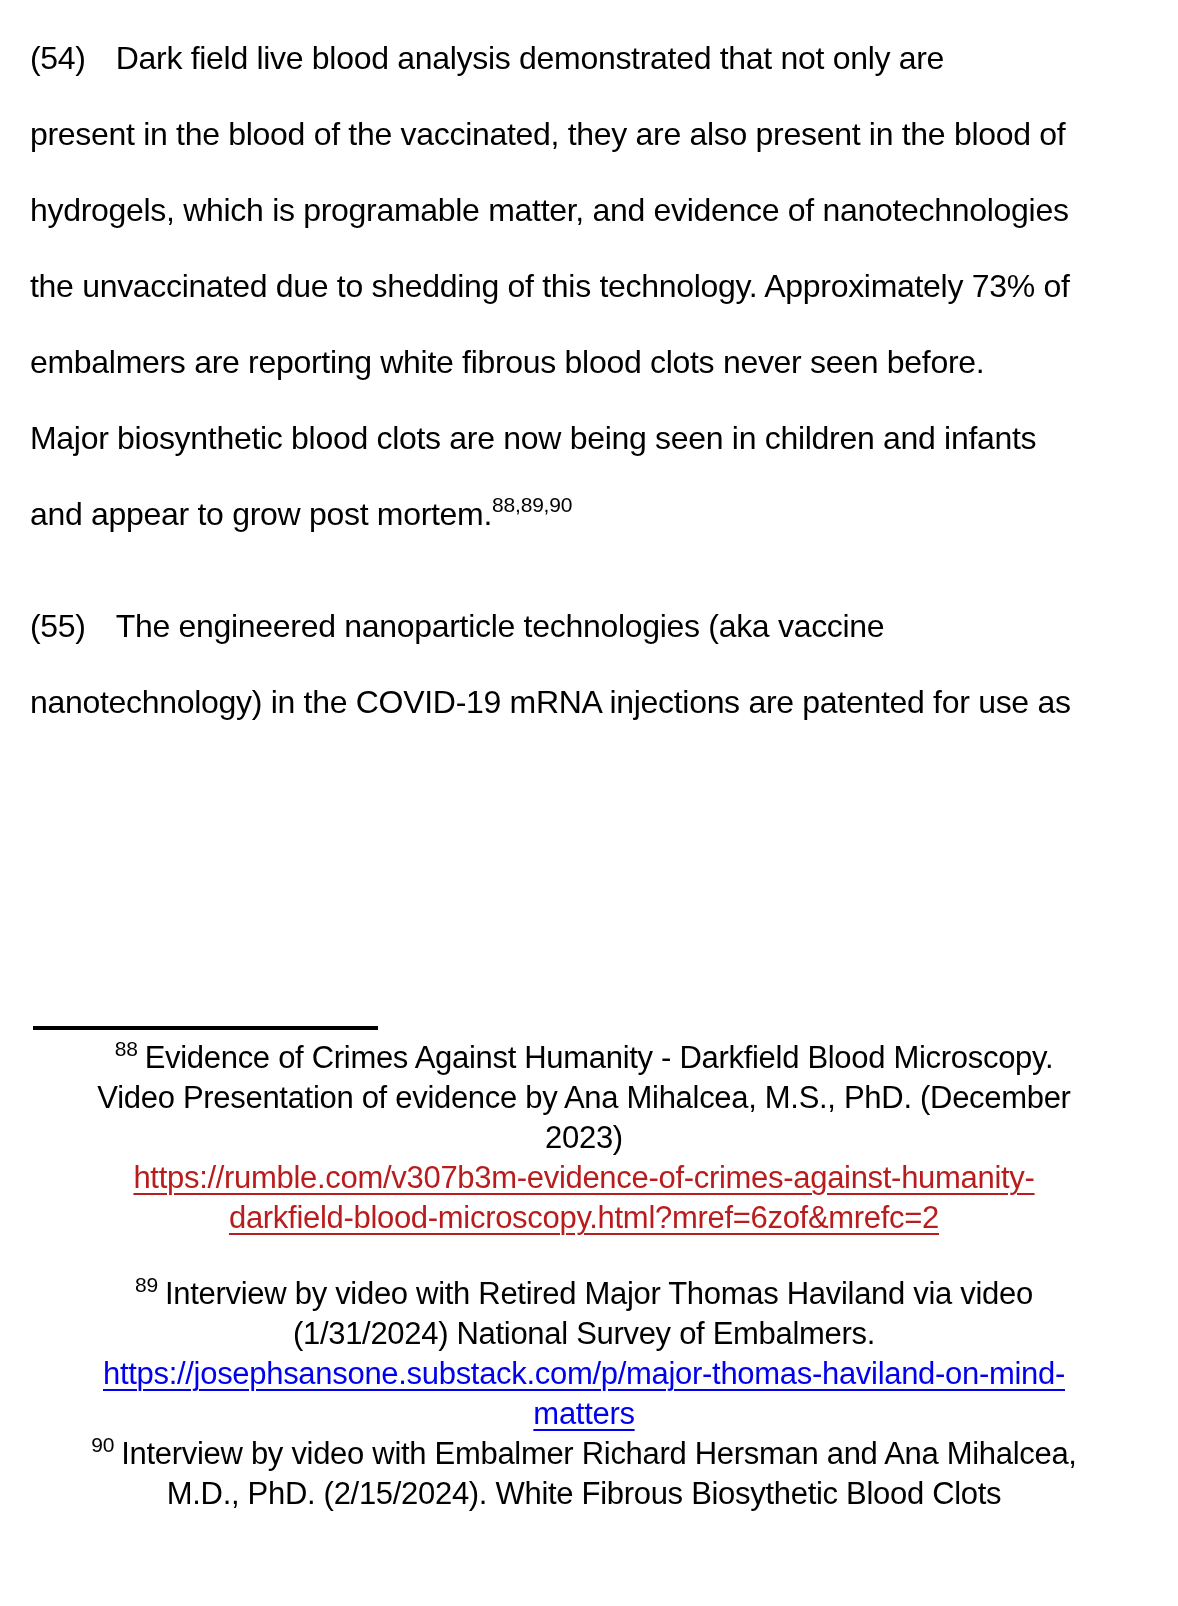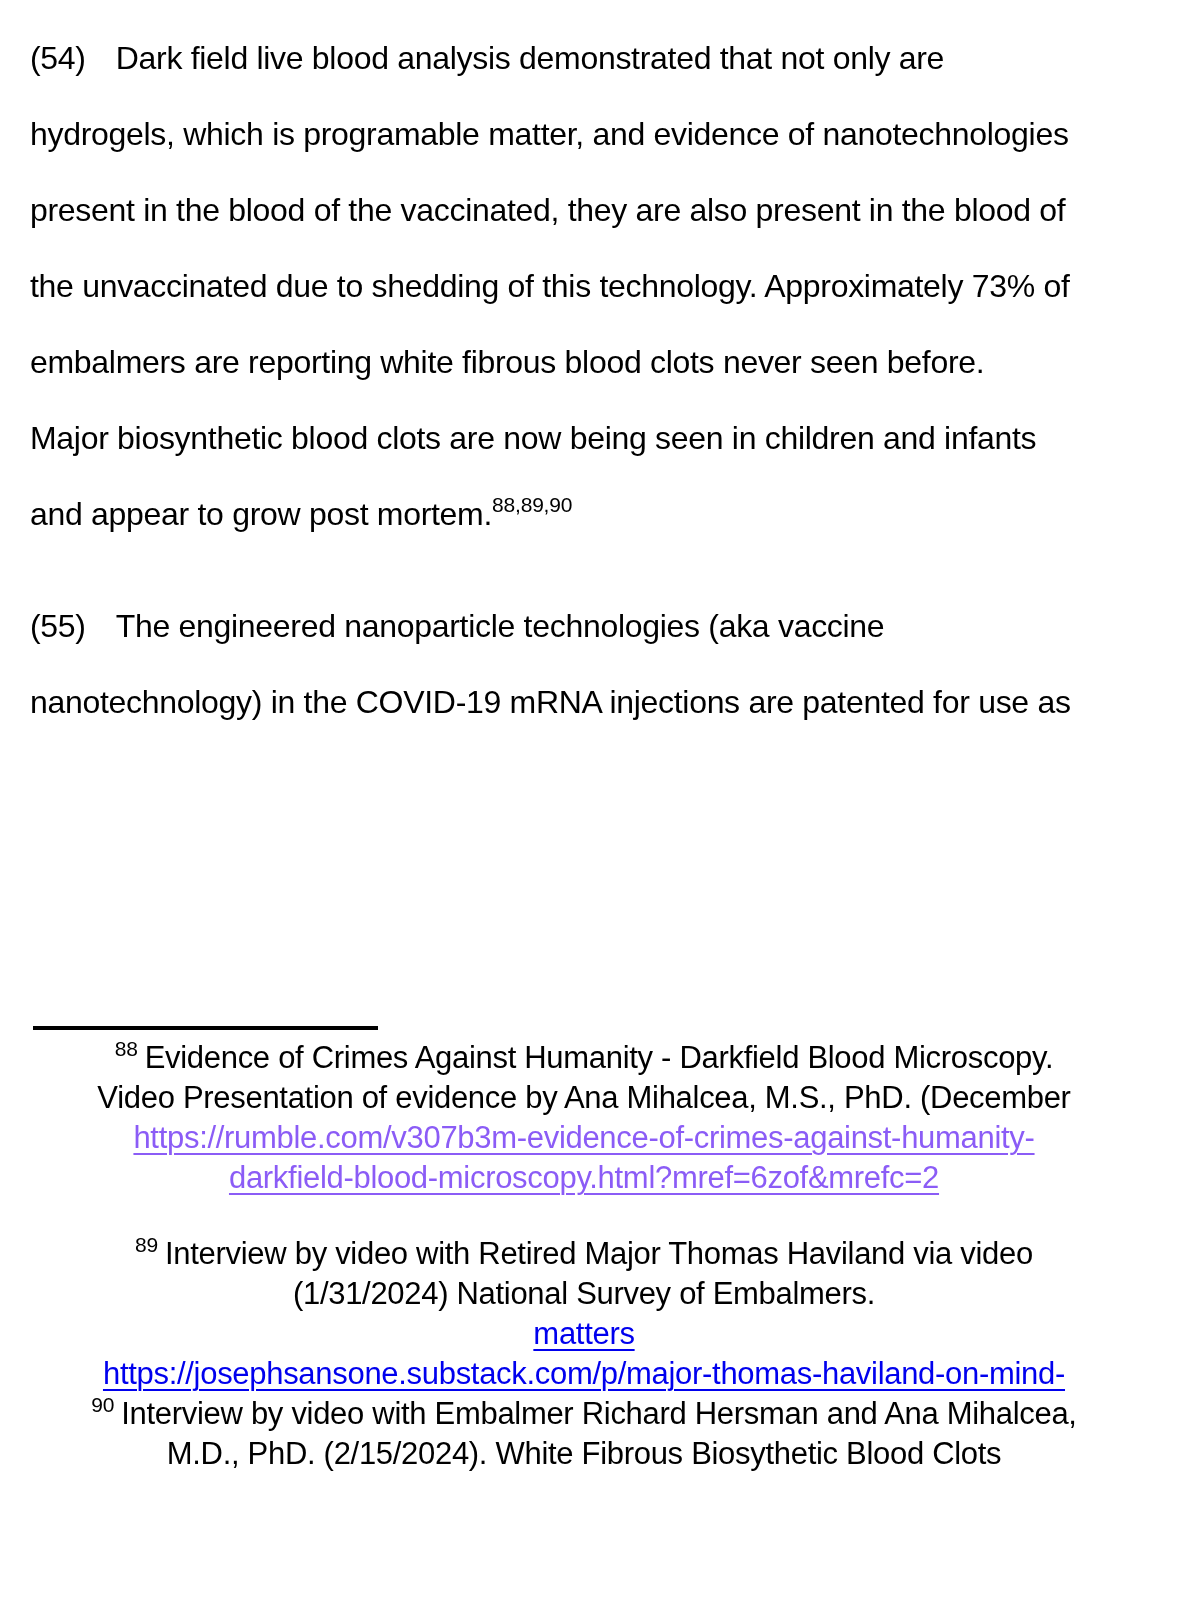--- a/index.html
+++ b/index.html
@@ -79,22 +79,22 @@
 </style>
 </head>
 <body>
 
 <div class="page" style="color: rgb(0, 0, 0); background: rgb(255, 255, 255);">
 
   <div class="para">
     <div class="bline">
       <span class="pnum">(54)</span><span class="ptab"></span><span>Dark field live blood analysis demonstrated that not only are</span>
     </div>
+    <div class="bline">present in the blood of the vaccinated, they are also present in the blood of</div>
     <div class="bline">hydrogels, which is programable matter, and evidence of nanotechnologies</div>
-    <div class="bline">present in the blood of the vaccinated, they are also present in the blood of</div>
     <div class="bline">the unvaccinated due to shedding of this technology. Approximately 73% of</div>
     <div class="bline">embalmers are reporting white fibrous blood clots never seen before.</div>
     <div class="bline">Major biosynthetic blood clots are now being seen in children and infants</div>
     <div class="bline">
       <span>and appear to grow post mortem.</span><sup>88,89,90</sup>
     </div>
   </div>
 
   <div class="para para-55">
     <div class="bline">
@@ -104,34 +104,35 @@
   </div>
 
   <div class="footnotes">
     <div class="fnrule" style="background: rgb(0, 0, 0);"></div>
 
     <div class="footnote">
       <div class="fline">
         <sup class="fnmark">88</sup><span>Evidence of Crimes Against Humanity - Darkfield Blood Microscopy.</span>
       </div>
       <div class="fline">Video Presentation of evidence by Ana Mihalcea, M.S., PhD. (December</div>
-      <a class="fnlink" style="color: #8b5cf6;">
+      <div class="fline">2023)</div>
+      <a class="fnlink" style="color: #b91c1c;">
         <span class="linkline">https://rumble.com/v307b3m-evidence-of-crimes-against-humanity-</span>
         <span class="linkline">darkfield-blood-microscopy.html?mref=6zof&amp;mrefc=2</span>
       </a>
     </div>
 
     <div class="footnote footnote-89">
       <div class="fline">
         <sup class="fnmark">89</sup><span>Interview by video with Retired Major Thomas Haviland via video</span>
       </div>
       <div class="fline">(1/31/2024) National Survey of Embalmers.</div>
       <a class="fnlink" style="color: rgb(0, 0, 238);">
+        <span class="linkline">https://josephsansone.substack.com/p/major-thomas-haviland-on-mind-</span>
         <span class="linkline">matters</span>
-        <span class="linkline">https://josephsansone.substack.com/p/major-thomas-haviland-on-mind-</span>
       </a>
     </div>
 
     <div class="footnote">
       <div class="fline">
         <sup class="fnmark">90</sup><span>Interview by video with Embalmer Richard Hersman and Ana Mihalcea,</span>
       </div>
       <div class="fline">M.D., PhD. (2/15/2024). White Fibrous Biosythetic Blood Clots</div>
     </div>
   </div>

